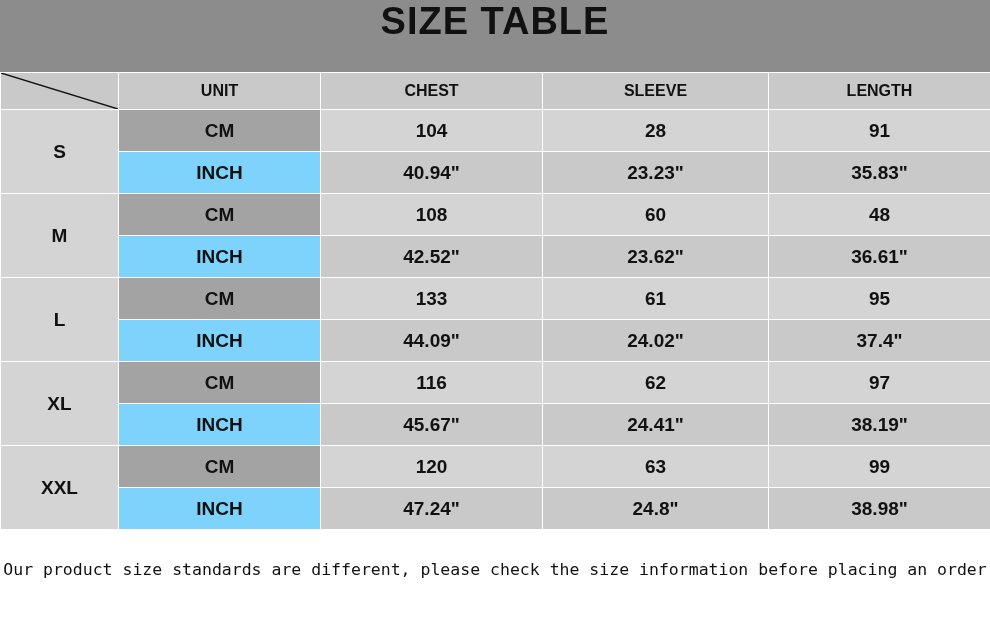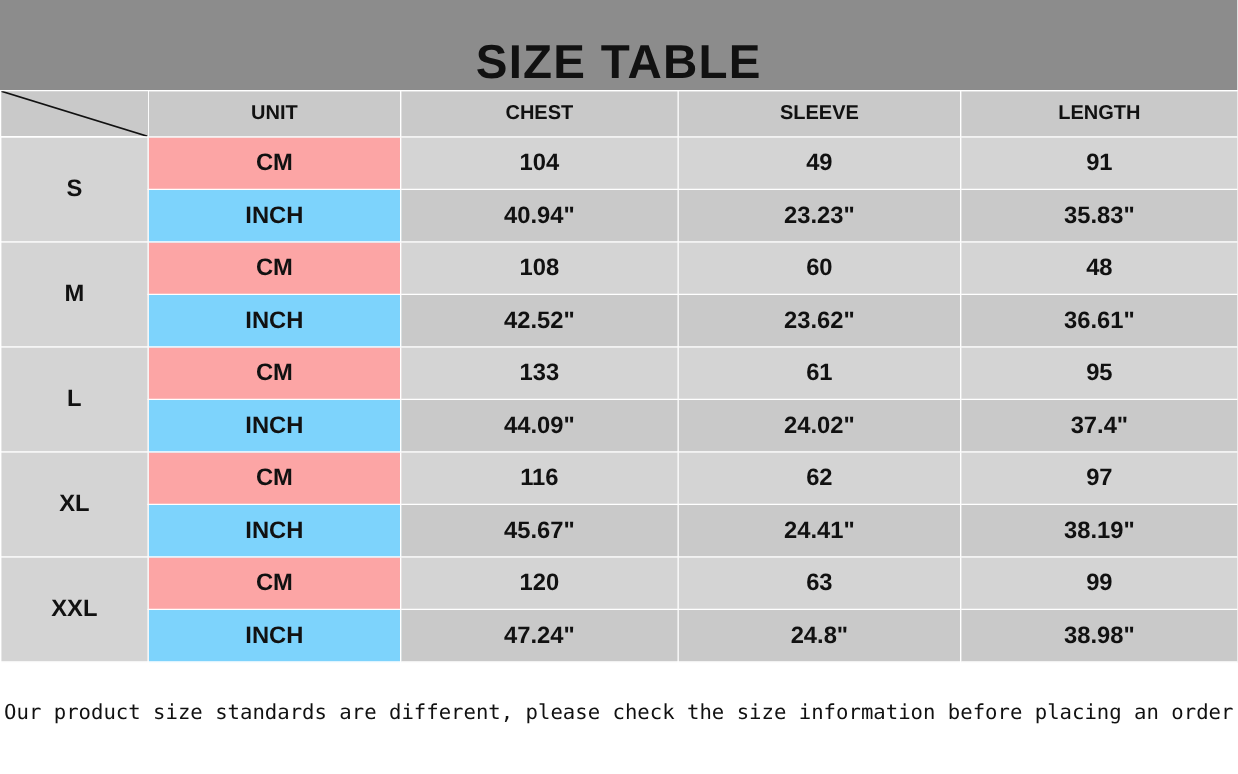--- a/index.html
+++ b/index.html
@@ -18,21 +18,21 @@
     height: 619px;
     position: relative;
     background: #ffffff;
     box-sizing: border-box;
   }
   
   .title-bar {
     height: 72px;
     background: #8c8c8c;
     display: flex;
-    align-items: flex-end;
+    align-items: flex-start;
     justify-content: center;
   }
   .title-bar .title {
     font-size: 38px;
     font-weight: bold;
     color: #111111;
     letter-spacing: 1px;
     font-family: "Liberation Sans", sans-serif;
   }
   
@@ -76,21 +76,21 @@
     width: 100%;
     height: 100%;
   }
   
   td.size-cell {
     background: #d4d4d4;
     font-size: 22px;
   }
   
   td.unit-cell {
-    background: #fca5a5;
+    background: #a3a3a3;
   }
   td.unit-cell.alt {
     background: #7dd3fc;
   }
   
   td.val {
     background: #d4d4d4;
   }
   td.val.alt {
     background: #c9c9c9;
@@ -139,21 +139,21 @@
         <td>UNIT</td>
         <td>CHEST</td>
         <td>SLEEVE</td>
         <td>LENGTH</td>
       </tr>
 
       <tr>
         <td class="size-cell" rowspan="2">S</td>
         <td class="unit-cell">CM</td>
         <td class="val">104</td>
-        <td class="val">49</td>
+        <td class="val">28</td>
         <td class="val">91</td>
       </tr>
       <tr>
         <td class="unit-cell alt">INCH</td>
         <td class="val alt">40.94"</td>
         <td class="val alt">23.23"</td>
         <td class="val alt">35.83"</td>
       </tr>
 
       <tr>

